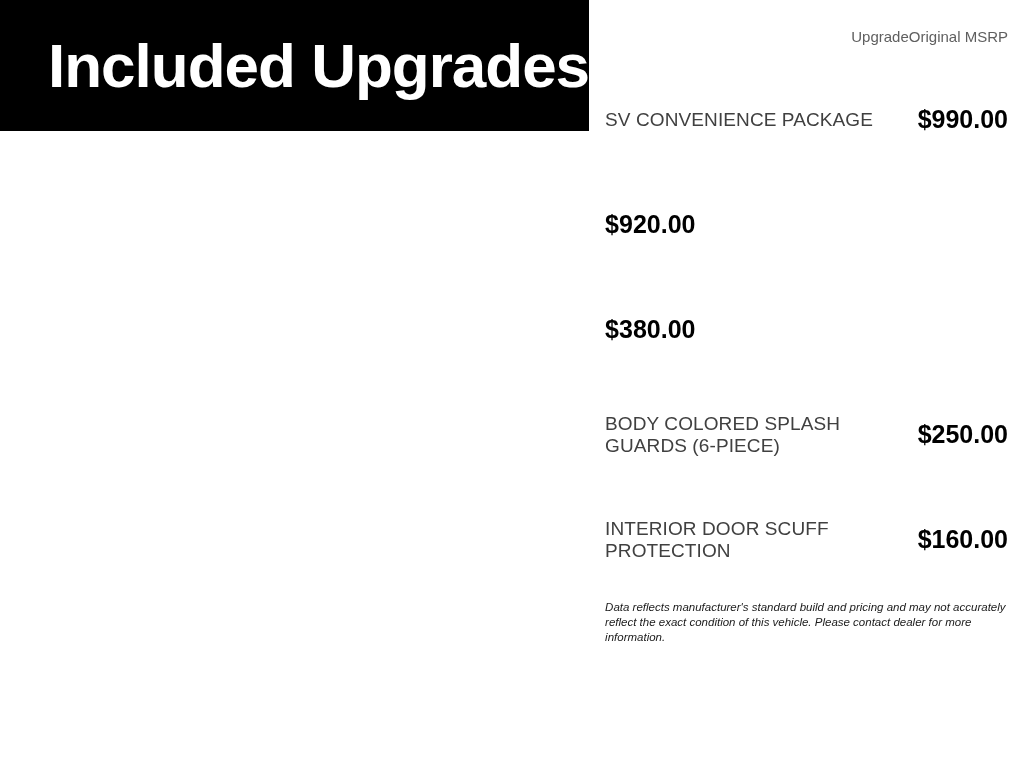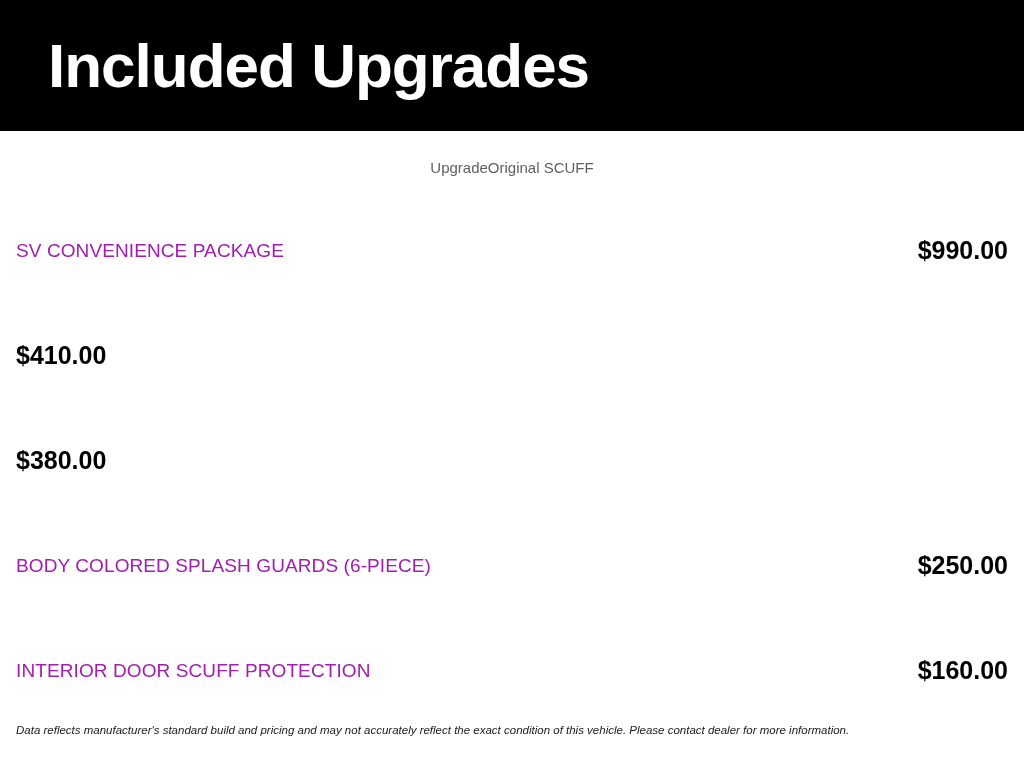--- a/index.html
+++ b/index.html
@@ -12,21 +12,21 @@
     background: #ffffff;
     font-family: "Liberation Sans", sans-serif;
     color: #1a1a1a;
     overflow: hidden;
   }
   .page {
     width: 1024px;
     height: 768px;
     position: relative;
     display: flex;
-    flex-direction: column;
+    flex-direction: row;
   }
   .header-bar {
     background: #000000;
     height: 131px;
     display: flex;
     align-items: center;
     padding-left: 48px;
     box-sizing: border-box;
   }
   .header-title {
@@ -39,21 +39,21 @@
   }
   .content {
     flex: 1;
     padding: 0 16px;
     box-sizing: border-box;
     display: flex;
     flex-direction: column;
   }
   .col-head {
     display: flex;
-    justify-content: center;
+    justify-content: flex-end;
     align-items: baseline;
     margin-top: 28px;
     color: #5f5f5f;
     font-size: 15px;
   }
   .col-head .right {
     text-align: right;
   }
   .rows {
     margin-top: 22px;
@@ -61,62 +61,63 @@
     flex-direction: column;
   }
   .row {
     display: flex;
     justify-content: space-between;
     align-items: center;
     height: 105px;
   }
   .row-label {
     font-size: 19px;
-    color: #a21caf;
+    color: #404040;
     letter-spacing: 0.1px;
   }
   .row-price {
     font-size: 25px;
     font-weight: bold;
     color: #000000;
     text-align: right;
     white-space: nowrap;
   }
   .disclaimer {
     font-size: 11.5px;
     font-style: italic;
     color: #1a1a1a;
+    margin-top: 8px;
     line-height: 1.3;
   }
 </style>
 </head>
 <body>
 
 <div class="page">
 
   <div class="header-bar">
     <h1 class="header-title">Included Upgrades</h1>
   </div>
 
   <div class="content">
 
     <div class="col-head">
       <div class="left">Upgrade</div>
-      <div class="right">Original SCUFF</div>
+      <div class="right">Original MSRP</div>
     </div>
 
     <div class="rows">
 
       <div class="row">
         <div class="row-label">SV CONVENIENCE PACKAGE</div>
         <div class="row-price">$990.00</div>
       </div>
 
       <div class="row">
-        <div class="row-price">$410.00</div>
+        <div class="row-price">$920.00</div>
       </div>
 
       <div class="row">
         <div class="row-price">$380.00</div>
       </div>
 
       <div class="row">
         <div class="row-label">BODY COLORED SPLASH GUARDS (6-PIECE)</div>
         <div class="row-price">$250.00</div>
       </div>

